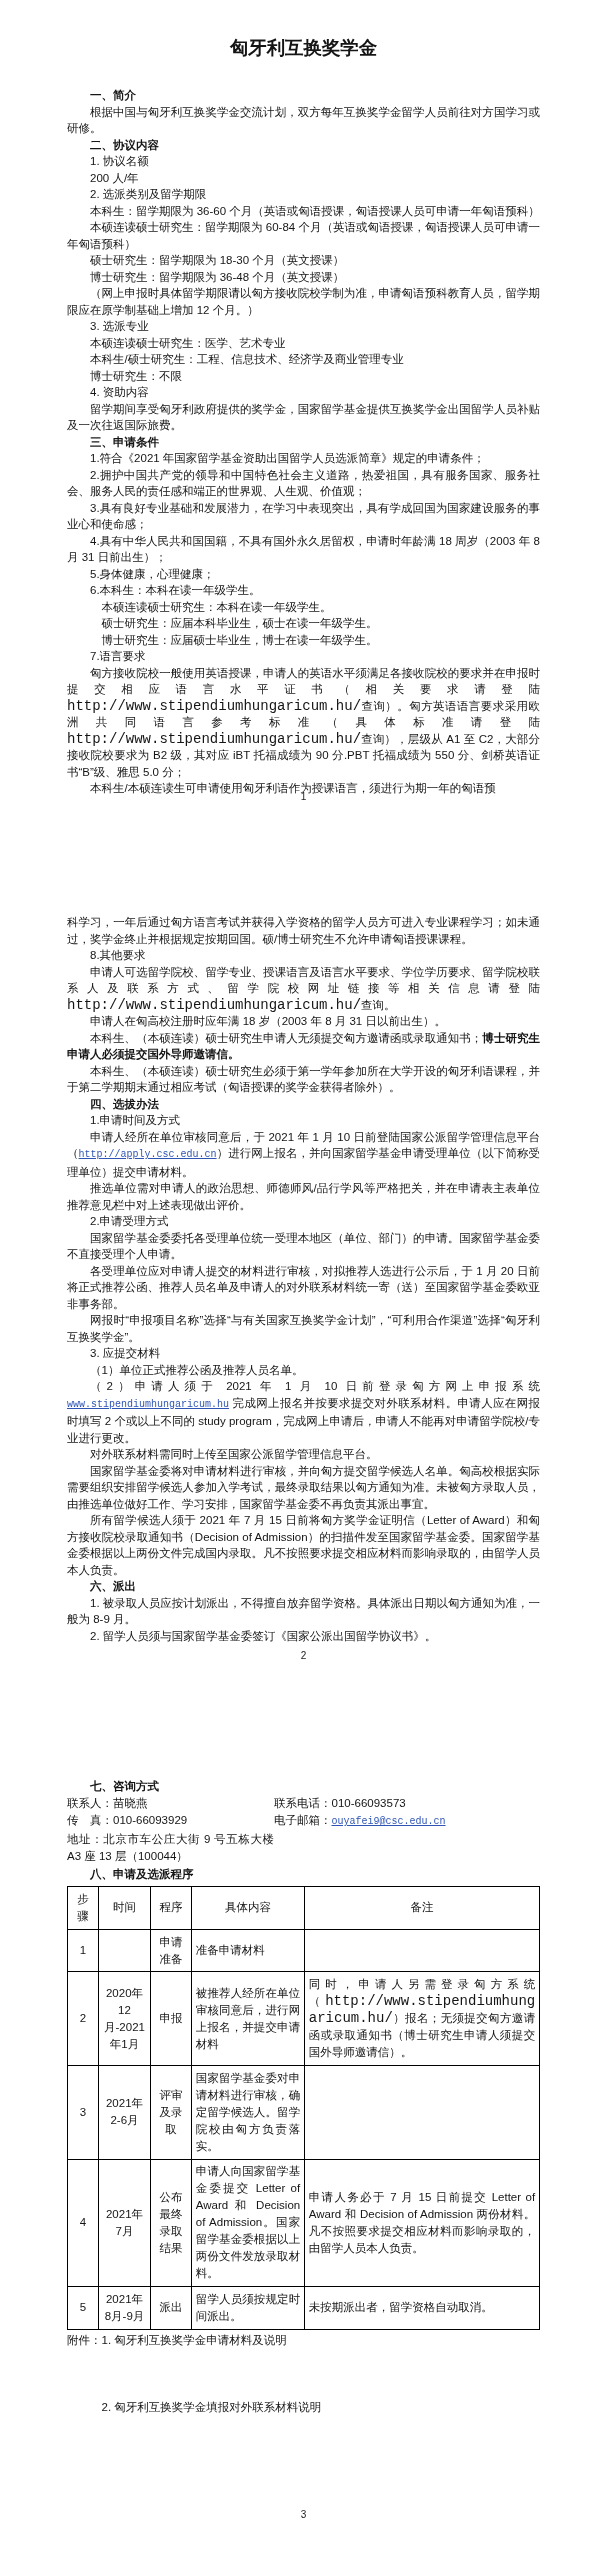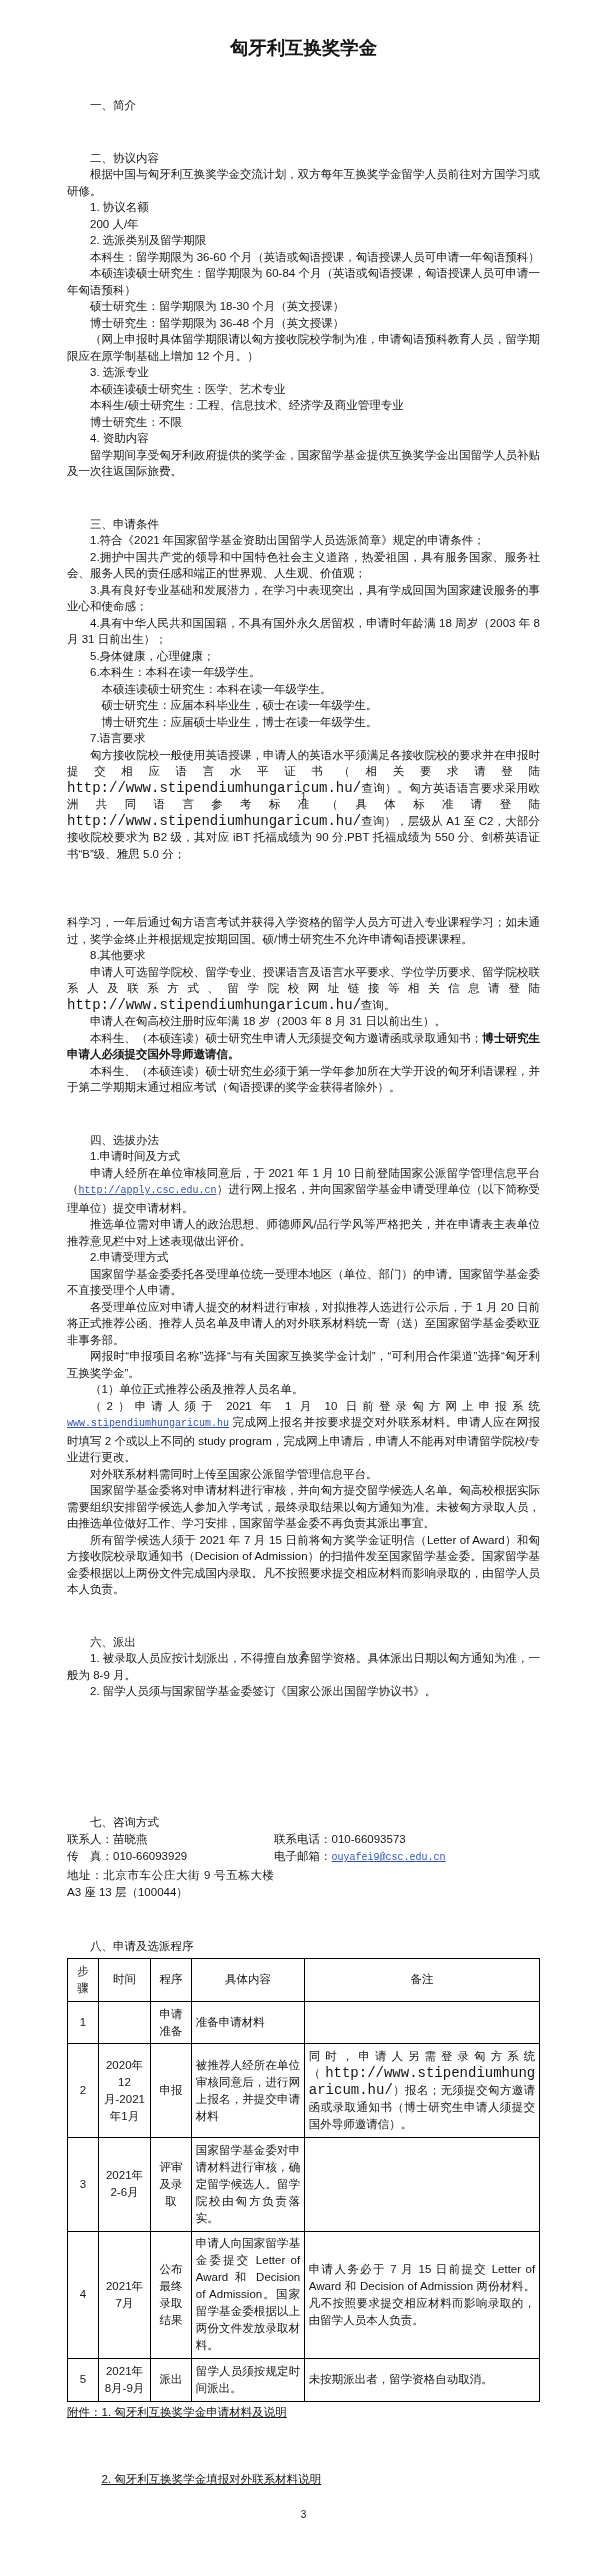--- a/index.html
+++ b/index.html
@@ -5,49 +5,49 @@
   html,body{margin:0;padding:0;background:#ffffff;}
   body{font-family:"Liberation Sans","DejaVu Sans",sans-serif;color:#151515;}
   .doc{width:547px;background:#0ea5e9;}
   .page{width:607px;height:859px;position:relative;background:#fff;box-sizing:border-box;overflow:hidden;}
   .content{padding:0 67px;box-sizing:border-box;text-align:justify;}
   .page[data-page="0"] .content{padding-top:35px;}
   .page[data-page="1"] .content{padding-top:55px;}
   .page[data-page="2"] .content{padding-top:60px;}
   .doc-title{text-align:center;font-weight:bold;font-size:18.4px;line-height:26px;margin:0 0 26px 0;text-indent:0;}
   p.line{margin:0;font-size:11.5px;line-height:16.5px;}
-  p.heading{font-weight:normal;margin-top:36px;}
+  p.heading{font-weight:bold;}
   p.indent{text-indent:2em;}
   p.indent3{text-indent:3em;}
   .b,.bold{font-weight:bold;}
   .mono{font-family:"Liberation Mono","DejaVu Sans Mono",monospace;font-size:14px;}
   a.link{font-family:"Liberation Mono","DejaVu Sans Mono",monospace;font-size:10px;color:#2f55b4;text-decoration:underline;cursor:pointer;}
   .page-number{position:absolute;bottom:57px;left:0;width:100%;text-align:center;font-size:10px;color:#222;}
   .c-row{display:flex;font-size:11.5px;line-height:17.6px;}
   .c-left{width:207px;flex:0 0 auto;}
   .c-right{flex:1;}
   table.proc{border-collapse:collapse;width:100%;margin-top:3.8px;table-layout:fixed;border:1.5px solid #000;}
   table.proc th,table.proc td{border:0.8px solid #000;font-size:11.5px;line-height:17px;padding:3.8px 3.8px;vertical-align:middle;font-weight:normal;word-wrap:break-word;}
   table.proc th{text-align:center;}
   td.ta-c{text-align:center;}
   td.ta-j{text-align:justify;}
   col.w0{width:31px;}col.w1{width:52px;}col.w2{width:41px;}col.w3{width:113px;}
-  .att-line{font-size:11.5px;line-height:19px;margin-top:1.5px;text-align:left;text-decoration:underline;}
+  .att-line{font-size:11.5px;line-height:19px;margin-top:1.5px;text-align:left;}
   .att-cont{padding-left:3em;margin-top:48px;}
 </style>
 </head>
 <body>
 
 <div class="doc">
   <div class="page" data-page="0">
     <div class="content">
         <div class="doc-title">匈牙利互换奖学金</div>
         <p class="line heading indent">一、简介</p>
+        <p class="line indent"><span>根据中国与匈牙利互换奖学金交流计划，双方每年互换奖学金留学人员前往对方国学习或研修。</span></p>
         <p class="line heading indent">二、协议内容</p>
-        <p class="line indent"><span>根据中国与匈牙利互换奖学金交流计划，双方每年互换奖学金留学人员前往对方国学习或研修。</span></p>
         <p class="line indent"><span>1. 协议名额</span></p>
         <p class="line indent"><span>200 人/年</span></p>
         <p class="line indent"><span>2. 选派类别及留学期限</span></p>
         <p class="line indent"><span>本科生：留学期限为 36-60 个月（英语或匈语授课，匈语授课人员可申请一年匈语预科）</span></p>
         <p class="line indent"><span>本硕连读硕士研究生：留学期限为 60-84 个月（英语或匈语授课，匈语授课人员可申请一年匈语预科）</span></p>
         <p class="line indent"><span>硕士研究生：留学期限为 18-30 个月（英文授课）</span></p>
         <p class="line indent"><span>博士研究生：留学期限为 36-48 个月（英文授课）</span></p>
         <p class="line indent"><span>（网上申报时具体留学期限请以匈方接收院校学制为准，申请匈语预科教育人员，留学期限应在原学制基础上增加 12 个月。）</span></p>
         <p class="line indent"><span>3. 选派专业</span></p>
         <p class="line indent"><span>本硕连读硕士研究生：医学、艺术专业</span></p>
@@ -80,20 +80,21 @@
         <p class="line indent"><span>本科生、（本硕连读）硕士研究生申请人无须提交匈方邀请函或录取通知书；</span><span class="bold">博士研究生申请人必须提交国外导师邀请信。</span></p>
         <p class="line indent"><span>本科生、（本硕连读）硕士研究生必须于第一学年参加所在大学开设的匈牙利语课程，并于第二学期期末通过相应考试（匈语授课的奖学金获得者除外）。</span></p>
         <p class="line heading indent">四、选拔办法</p>
         <p class="line indent"><span>1.申请时间及方式</span></p>
         <p class="line indent"><span>申请人经所在单位审核同意后，于 2021 年 1 月 10 日前登陆国家公派留学管理信息平台（</span><a class="link" href="#" style="color: rgb(47, 85, 180);">http://apply.csc.edu.cn</a><span>）进行网上报名，并向国家留学基金申请受理单位（以下简称受理单位）提交申请材料。</span></p>
         <p class="line indent"><span>推选单位需对申请人的政治思想、师德师风/品行学风等严格把关，并在申请表主表单位推荐意见栏中对上述表现做出评价。</span></p>
         <p class="line indent"><span>2.申请受理方式</span></p>
         <p class="line indent"><span>国家留学基金委委托各受理单位统一受理本地区（单位、部门）的申请。国家留学基金委不直接受理个人申请。</span></p>
         <p class="line indent"><span>各受理单位应对申请人提交的材料进行审核，对拟推荐人选进行公示后，于 1 月 20 日前将正式推荐公函、推荐人员名单及申请人的对外联系材料统一寄（送）至国家留学基金委欧亚非事务部。</span></p>
         <p class="line indent"><span>网报时“申报项目名称”选择“与有关国家互换奖学金计划”，“可利用合作渠道”选择“匈牙利互换奖学金”。</span></p>
+        <p class="line indent"><span>3. 应提交材料</span></p>
         <p class="line indent"><span>（1）单位正式推荐公函及推荐人员名单。</span></p>
         <p class="line indent"><span>（2）申请人须于 2021 年 1 月 10 日前登录匈方网上申报系统 </span><a class="link" href="#" style="color: rgb(47, 85, 180);">www.stipendiumhungaricum.hu</a><span> 完成网上报名并按要求提交对外联系材料。申请人应在网报时填写 2 个或以上不同的 study program，完成网上申请后，申请人不能再对申请留学院校/专业进行更改。</span></p>
         <p class="line indent"><span>对外联系材料需同时上传至国家公派留学管理信息平台。</span></p>
         <p class="line indent"><span>国家留学基金委将对申请材料进行审核，并向匈方提交留学候选人名单。匈高校根据实际需要组织安排留学候选人参加入学考试，最终录取结果以匈方通知为准。未被匈方录取人员，由推选单位做好工作、学习安排，国家留学基金委不再负责其派出事宜。</span></p>
         <p class="line indent"><span>所有留学候选人须于 2021 年 7 月 15 日前将匈方奖学金证明信（Letter of Award）和匈方接收院校录取通知书（Decision of Admission）的扫描件发至国家留学基金委。国家留学基金委根据以上两份文件完成国内录取。凡不按照要求提交相应材料而影响录取的，由留学人员本人负责。</span></p>
         <p class="line heading indent">六、派出</p>
         <p class="line indent"><span>1. 被录取人员应按计划派出，不得擅自放弃留学资格。具体派出日期以匈方通知为准，一般为 8-9 月。</span></p>
         <p class="line indent"><span>2. 留学人员须与国家留学基金委签订《国家公派出国留学协议书》。</span></p>
       </div>
     <div class="page-number">2</div>

